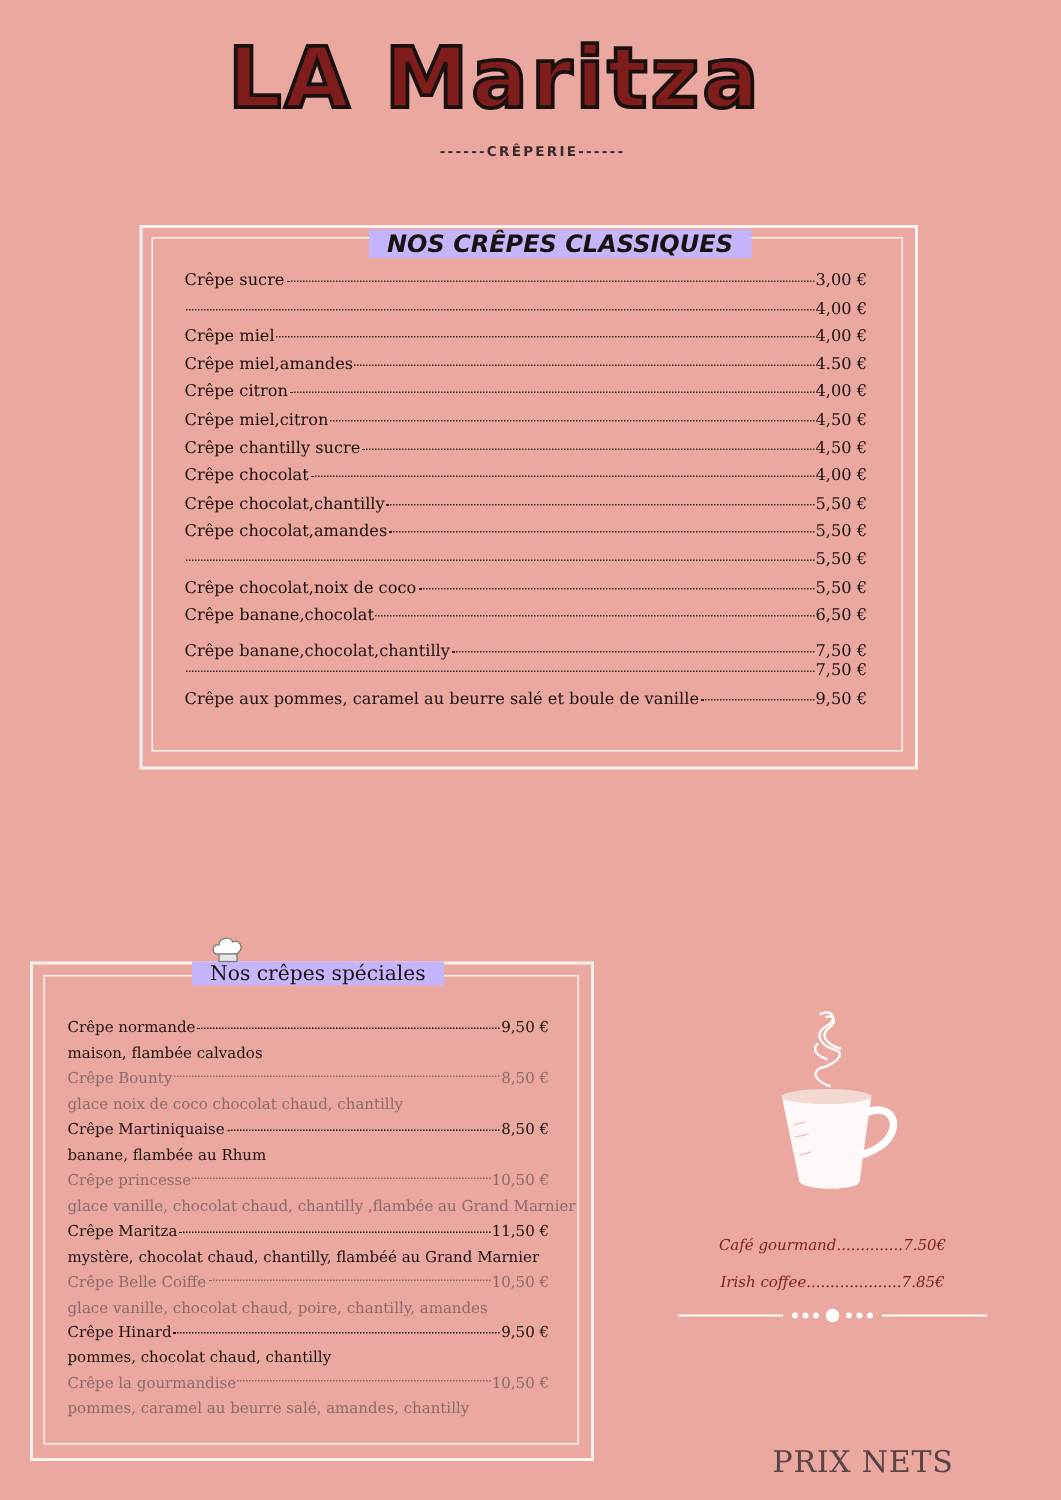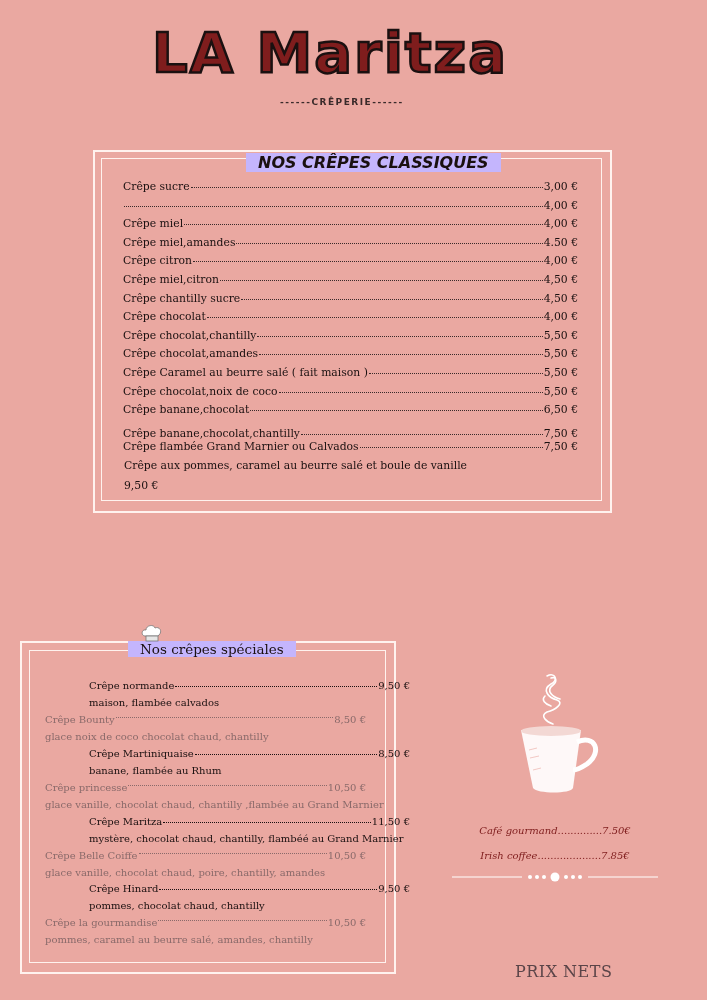--- a/index.html
+++ b/index.html
@@ -1,38 +1,38 @@
 <!DOCTYPE html>
 <html><head>
 <meta charset="utf-8">
 <style>
   html, body { margin:0; padding:0; }
   body { width:707px; height:1000px; background:#eaa8a1; position:relative; overflow:hidden;
          font-family:"DejaVu Serif", serif; color:#1a1010; }
   .title { position:absolute; left:0; width:660px; top:22px; text-align:center;
            font-family:"DejaVu Sans", sans-serif; font-weight:bold; font-size:56px; letter-spacing:2px;
            color:#7f1d1d; -webkit-text-stroke:2.5px #1a1010; line-height:62px; }
-  .subtitle { position:absolute; left:280px; top:97px; width:150px; 
+  .subtitle { position:absolute; left:280px; top:97px; width:150px; text-align:center;
               font-family:"DejaVu Sans", sans-serif; font-size:9px; font-weight:bold; letter-spacing:1.5px; color:#3a2a2a; }
   .frame { position:absolute; border:2px solid #fff2ee; }
   .frame-inner { position:absolute; border:1.5px solid #fff2ee; }
   .box-title { position:absolute; background:#c4b5fd; padding:0 12px; white-space:nowrap; }
   .classic-title { font-family:"DejaVu Sans", sans-serif; font-style:italic; font-weight:bold; font-size:16px; color:#1a1010; }
   .special-title { font-family:"DejaVu Serif", serif; font-size:13.5px; color:#1a1010; }
   .row { position:absolute; display:flex; align-items:baseline; font-size:10.8px; line-height:18.7px; white-space:nowrap; }
   .row .name { flex:none; }
   .row .dots { flex:1; overflow:hidden; border-bottom:1px dotted #3a2a2a; margin:0 1px; height:0; transform:translateY(-2px); }
   .row .price { flex:none; }
   .spec-name-row { position:absolute; left:45px; width:321px; display:flex; align-items:baseline; font-size:10px; line-height:17px; white-space:nowrap; }
   .spec-name-row .dots { flex:1; border-bottom:1px dotted currentColor; margin:0 1px; transform:translateY(-2px); }
   .spec-desc { position:absolute; left:45px; font-size:10px; line-height:17px; white-space:nowrap; }
-  .dark { color:#1a1010;margin-left:44px; }
+  .dark { color:#1a1010; }
   .light { color:#8a6a6a;align-items:center; }
   .coffee { position:absolute; left:449px; width:212px; font-style:italic; font-size:10px; line-height:21px; text-align:center; color:#7f1d1d; }
-  .prix { position:absolute; left:515px; top:962px; font-size:16px; color:#5a4448; letter-spacing:0.5px; }
+  .prix { position:absolute; left:515px; top:962px; font-size:20px; color:#5a4448; letter-spacing:0.5px; }
 </style>
 </head>
 <body>
 
 <div class="title">LA Maritza</div>
 <div class="subtitle">------CRÊPERIE------</div>
 
 <div>
   <div class="frame" style="left:93px; top:150px; width:515px; height:359px;"></div>
   <div class="frame-inner" style="left:101px; top:158px; width:499px; height:341px;"></div>
@@ -82,45 +82,43 @@
         <span class="name">Crêpe chocolat,chantilly</span>
         <span class="dots"></span>
         <span class="price">5,50 €</span>
       </div>
       <div class="row" style="left: 123px; width: 455px; top: 345.4px;">
         <span class="name">Crêpe chocolat,amandes</span>
         <span class="dots"></span>
         <span class="price">5,50 €</span>
       </div>
       <div class="row" style="left: 123px; width: 455px; top: 364px;">
-        <span class="name">Crêpe Caramel au beurre salé ( fait maison )</span>
         <span class="dots"></span>
         <span class="price">5,50 €</span>
       </div>
       <div class="row" style="left: 123px; width: 455px; top: 382.6px;">
         <span class="name">Crêpe chocolat,noix de coco</span>
         <span class="dots"></span>
         <span class="price">5,50 €</span>
       </div>
       <div class="row" style="left: 123px; width: 455px; top: 401.2px;">
         <span class="name">Crêpe banane,chocolat</span>
         <span class="dots"></span>
         <span class="price">6,50 €</span>
       </div>
       <div class="row" style="left: 123px; width: 455px; top: 425px;">
         <span class="name">Crêpe banane,chocolat,chantilly</span>
         <span class="dots"></span>
         <span class="price">7,50 €</span>
       </div>
       <div class="row" style="left: 123px; width: 455px; top: 438.4px;">
-        <span class="name">Crêpe flambée Grand Marnier ou Calvados</span>
         <span class="dots"></span>
         <span class="price">7,50 €</span>
       </div>
-      <div class="row" style="left: 123px; width: 455px; top: 457px; flex-direction: column;">
+      <div class="row" style="left: 123px; width: 455px; top: 457px;">
         <span class="name">Crêpe aux pommes, caramel au beurre salé et boule de vanille</span>
         <span class="dots"></span>
         <span class="price">9,50 €</span>
       </div>
     </div>
 </div>
 
 <div>
   <div class="frame" style="left:20px; top:641px; width:372px; height:329px;"></div>
   <div class="frame-inner" style="left:29px; top:650px; width:355px; height:311px;"></div>

